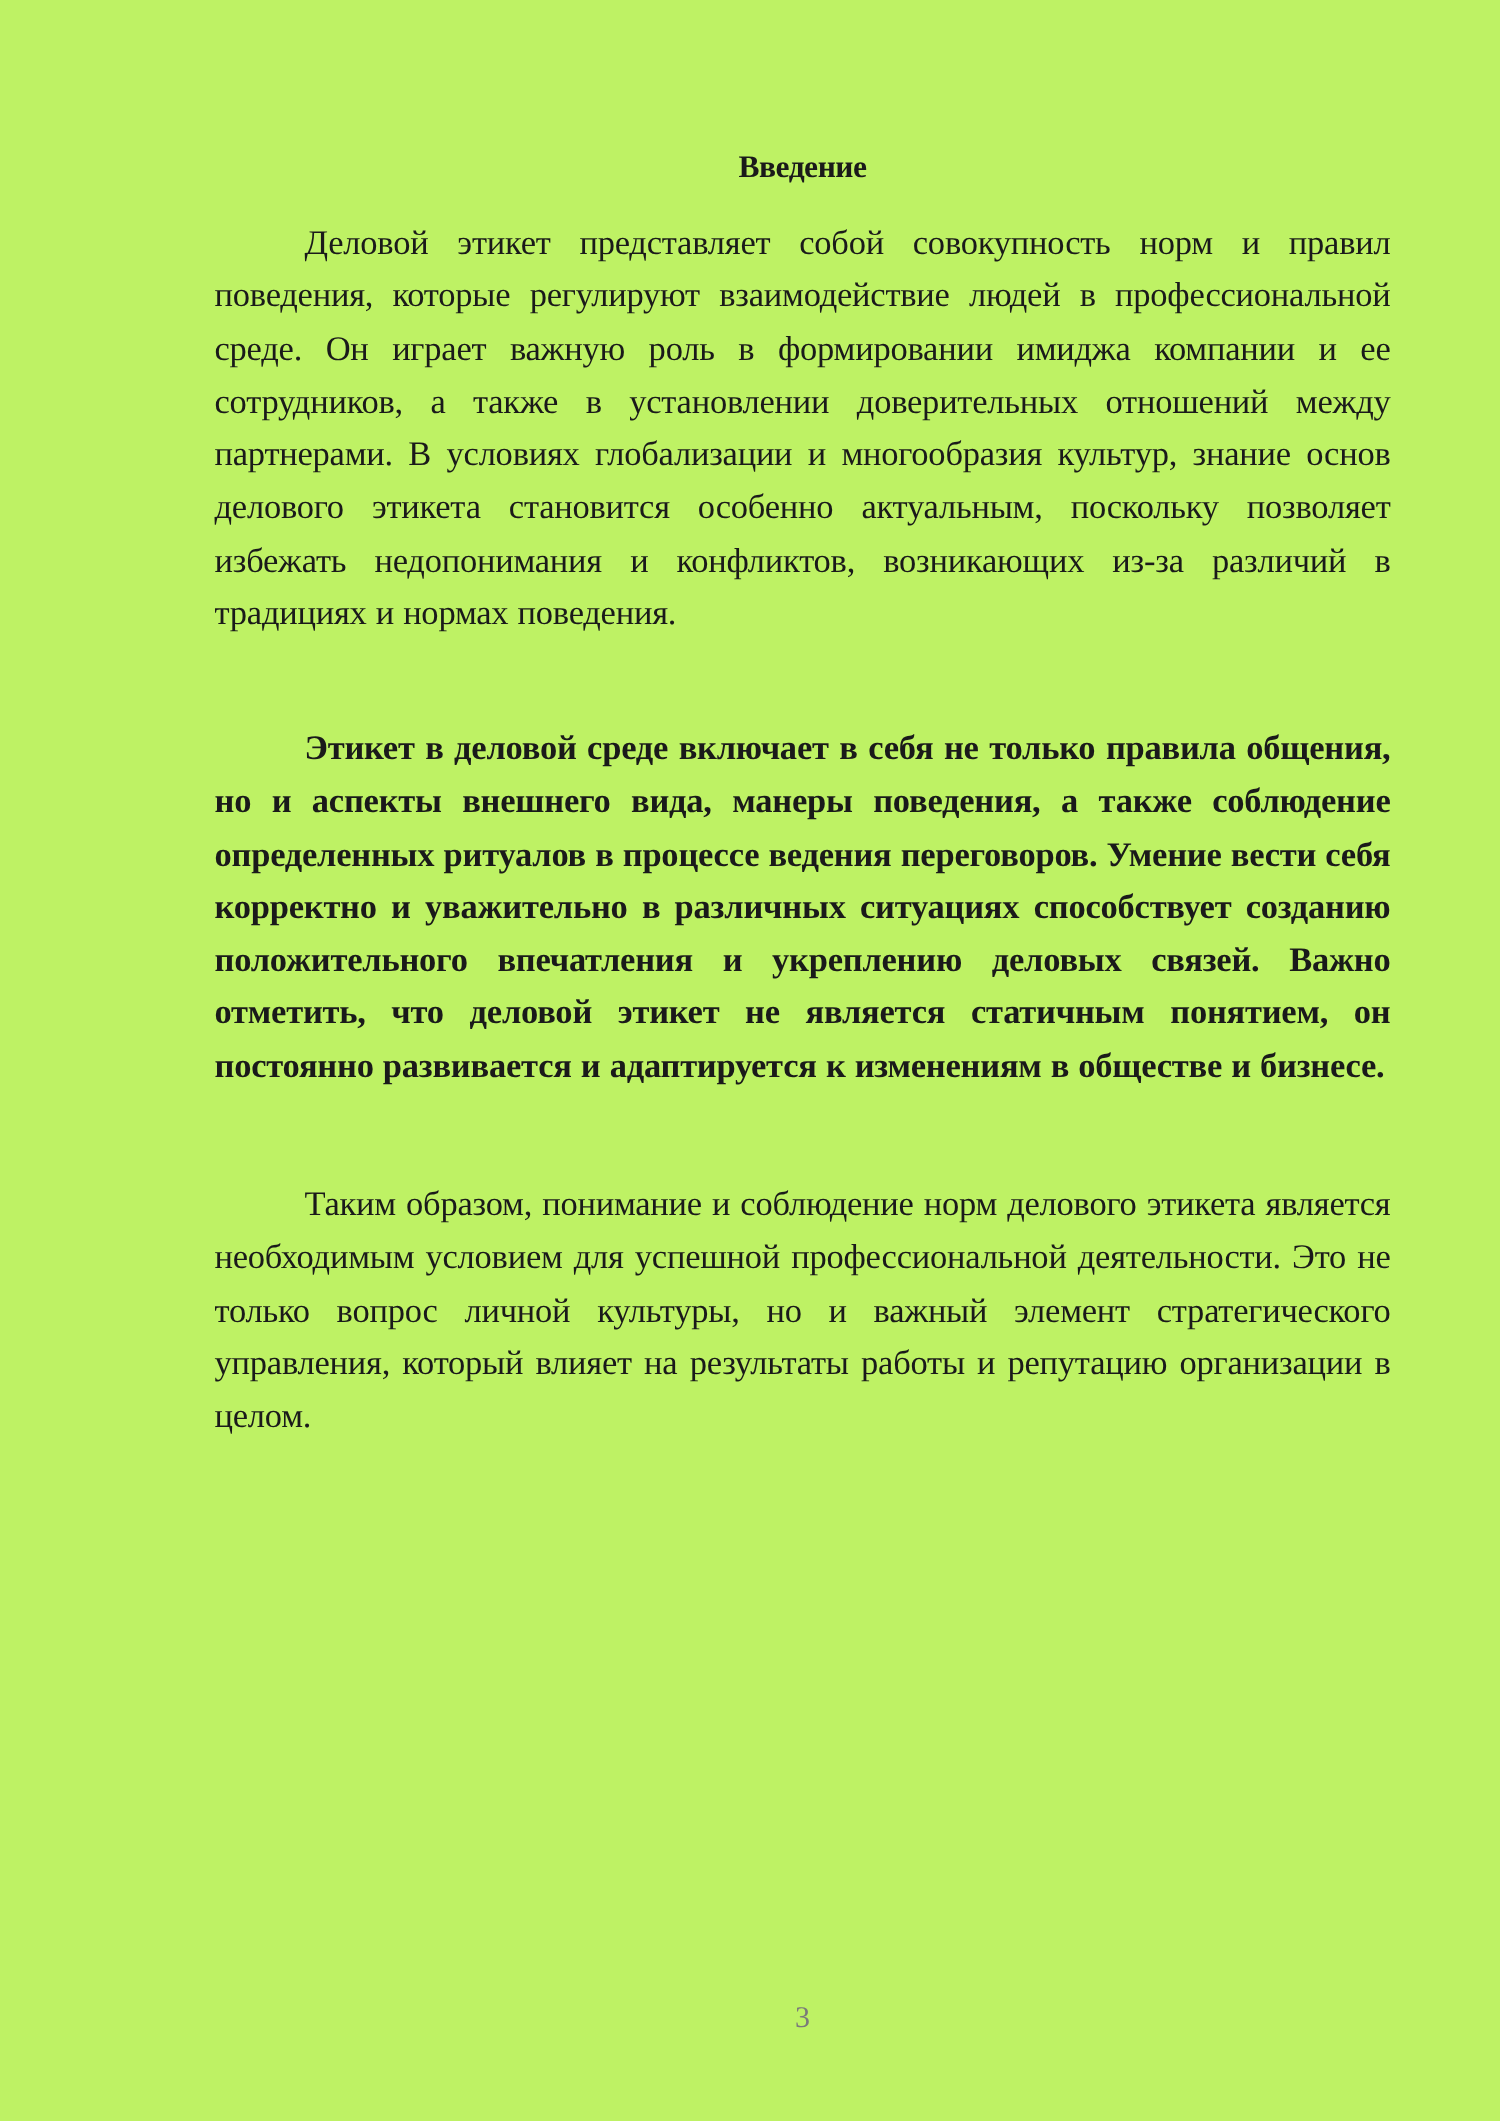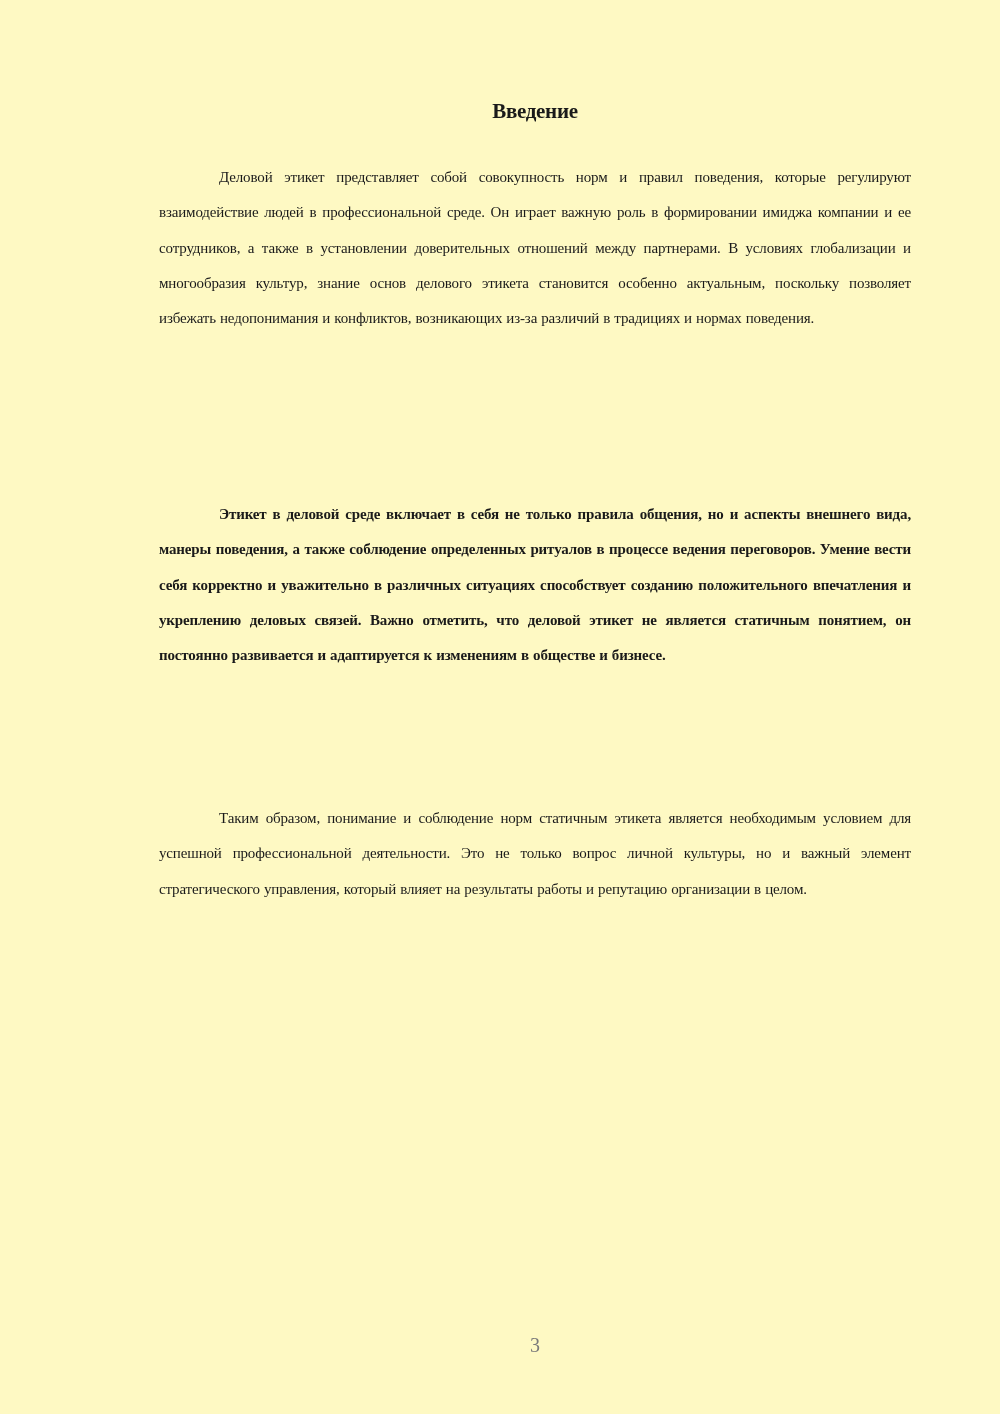--- a/index.html
+++ b/index.html
@@ -14,41 +14,41 @@
       overflow: hidden;
       font-family: "Liberation Serif", "DejaVu Serif", serif;
       color: #1a1a1a;
     }
     .page {
       position: absolute;
       left: 0;
       top: 0;
       width: 1000px;
       height: 1414px;
-      background: #fef9c3;
+      background: #bef264;
     }
     .title {
       position: absolute;
       top: 98px;
       left: 143px;
       width: 784px;
       text-align: center;
       font-weight: bold;
       font-size: 21px;
       line-height: 26px;
       letter-spacing: -0.3px;
     }
     .body-text {
       position: absolute;
       left: 143px;
       width: 784px;
     }
     .para {
-      margin: 16px;
-      font-size: 15px;
+      margin: 0;
+      font-size: 23px;
       line-height: 35.3px;
       text-align: justify;
       text-indent: 60px;
       letter-spacing: -0.15px;
       word-spacing: 0.5px;
     }
     #p1 { top: 144px; }
     #p2 { top: 481px; font-weight: bold; }
     #p3 { top: 785px; }
     .page-number {
@@ -69,17 +69,17 @@
 
   <div class="body-text" id="p1">
     <p class="para">Деловой этикет представляет собой совокупность норм и правил поведения, которые регулируют взаимодействие людей в профессиональной среде. Он играет важную роль в формировании имиджа компании и ее сотрудников, а также в установлении доверительных отношений между партнерами. В условиях глобализации и многообразия культур, знание основ делового этикета становится особенно актуальным, поскольку позволяет избежать недопонимания и конфликтов, возникающих из-за различий в традициях и нормах поведения.</p>
   </div>
 
   <div class="body-text" id="p2">
     <p class="para">Этикет в деловой среде включает в себя не только правила общения, но и аспекты внешнего вида, манеры поведения, а также соблюдение определенных ритуалов в процессе ведения переговоров. Умение вести себя корректно и уважительно в различных ситуациях способствует созданию положительного впечатления и укреплению деловых связей. Важно отметить, что деловой этикет не является статичным понятием, он постоянно развивается и адаптируется к изменениям в обществе и бизнесе.</p>
   </div>
 
   <div class="body-text" id="p3">
-    <p class="para">Таким образом, понимание и соблюдение норм статичным этикета является необходимым условием для успешной профессиональной деятельности. Это не только вопрос личной культуры, но и важный элемент стратегического управления, который влияет на результаты работы и репутацию организации в целом.</p>
+    <p class="para">Таким образом, понимание и соблюдение норм делового этикета является необходимым условием для успешной профессиональной деятельности. Это не только вопрос личной культуры, но и важный элемент стратегического управления, который влияет на результаты работы и репутацию организации в целом.</p>
   </div>
 
   <div class="page-number">3</div>
 </div>
 
 </body></html>

